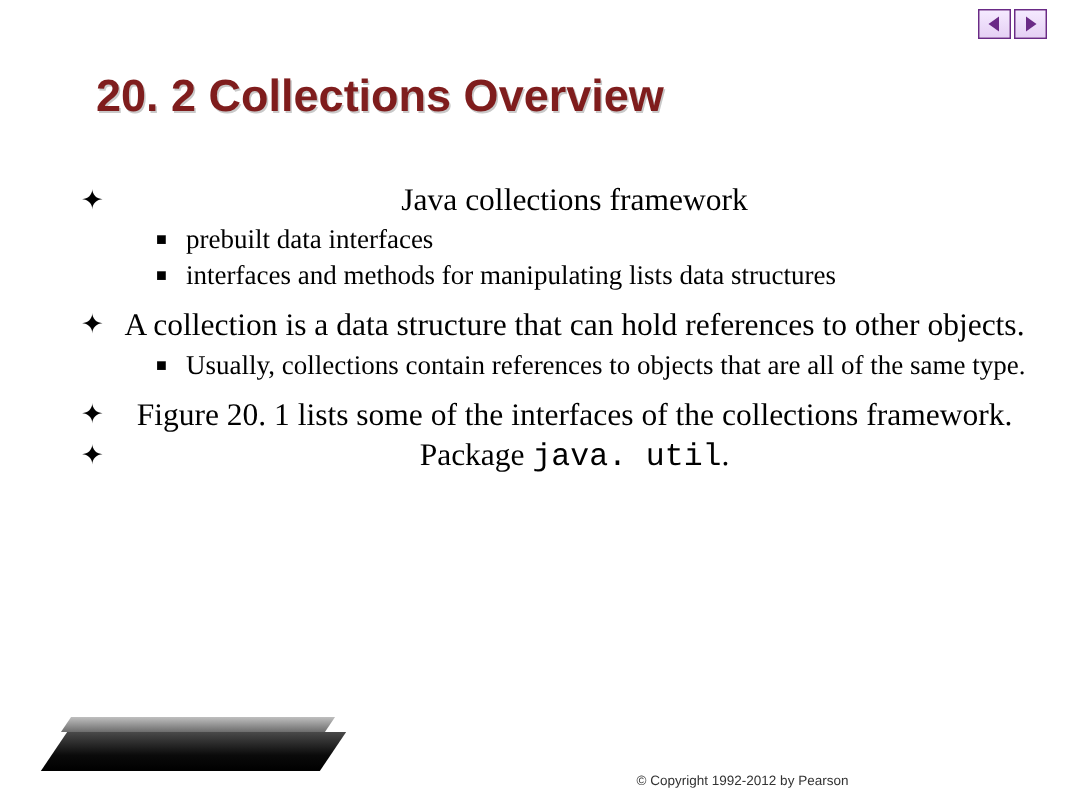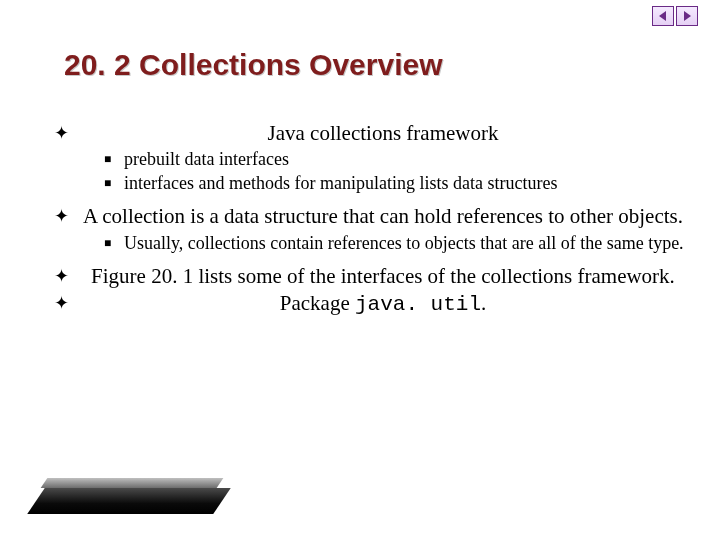--- a/index.html
+++ b/index.html
@@ -172,13 +172,14 @@
     <span class="txt">
       <span>Package </span><span class="code">java. util</span><span>.</span>
     </span>
   </div>
 
 </div>
 
 <div class="bottom-accent"></div>
 
 <div class="copyright">
+  <div>© Copyright 1992-2012 by Pearson</div>
 </div>
 
 </body></html>

